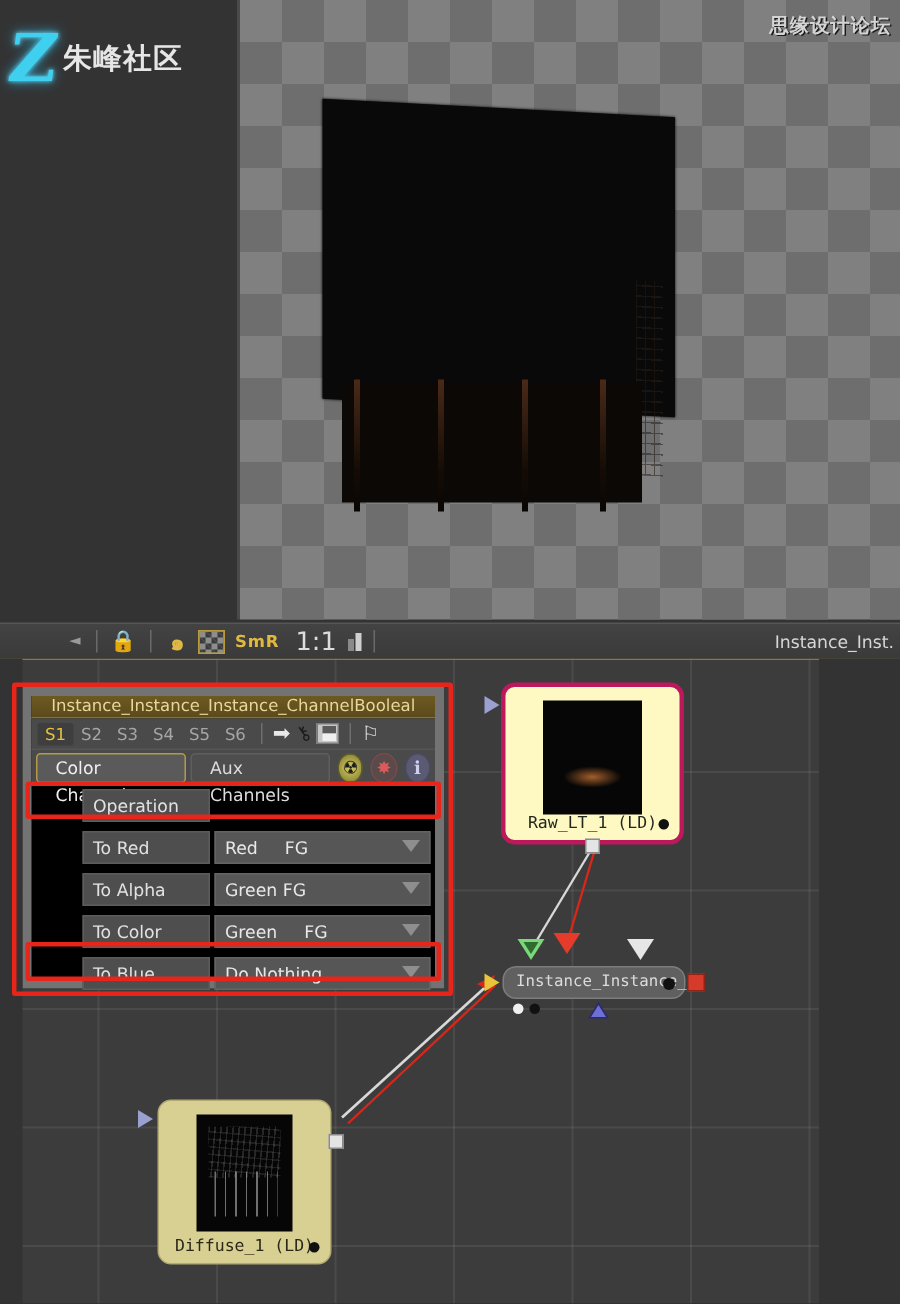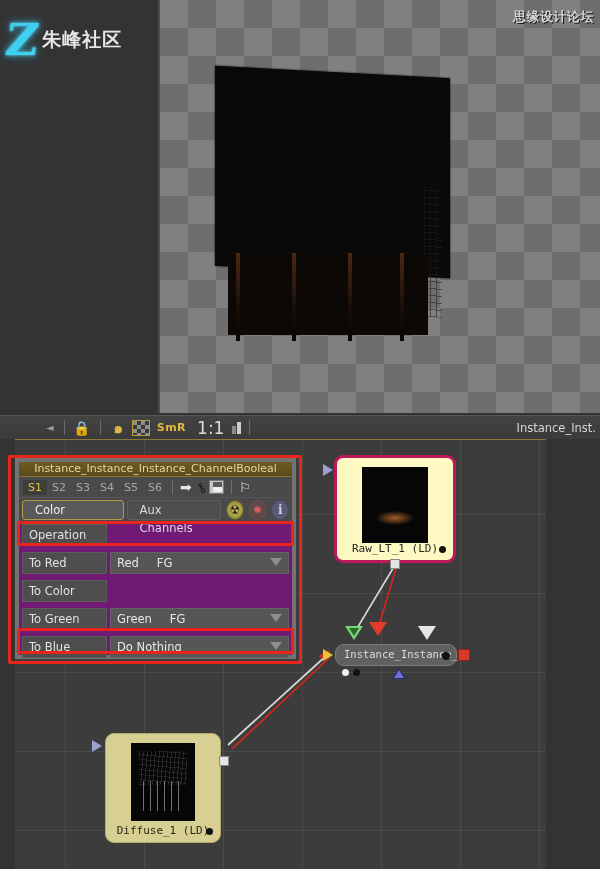--- a/index.html
+++ b/index.html
@@ -201,21 +201,21 @@
   }
   .in-green { left:345px; top:626px; border-top-color:#7ad87a; }
   .in-green:after { content:""; position:absolute; left:-5px; top:-12px; width:0;height:0;
     border-left:5px solid transparent;border-right:5px solid transparent;border-top:8px solid #2f6b2f; }
   .in-red { left:369px; top:622px; border-top-color:#e53b2a; }
   .in-white { left:418px; top:626px; border-top-color:#e6e6e6; }
 
   
   .panel {
     position:absolute; left:15px; top:458px; width:281px; height:201px;
-    background:#701a75; border:4px solid #737373;
+    background:#000000; border:6px solid #737373;
   }
   .panel-title {
     height:15px; background:linear-gradient(180deg,#6d5a22,#5b4a1c);
     border-bottom:1px solid #8a7434;
     color:#e8d79a; font-size:11px; line-height:14px; text-align:center;
     overflow:hidden; white-space:nowrap;
     font-family:"DejaVu Sans","Liberation Sans",sans-serif;
   }
   .panel-tabsrow {
     height:21px; background:#4a4a4a; display:flex; align-items:center;
@@ -251,21 +251,21 @@
     display:flex;align-items:center;justify-content:center;font-size:12px;font-weight:bold;
   }
   .ti-radio { background:radial-gradient(circle,#d8d060,#7a7430); color:#1c1c1c; border:1px solid #5c5a28;}
   .ti-gear { background:#5a4a4a; color:#d85a5a; border:1px solid #7a4a4a; }
   .ti-info { background:#5a5a72; color:#cfd0ee; border:1px solid #4a4a68; font-family:"DejaVu Serif",serif;}
 
   .rows { padding:0 3px; }
   .prow { display:flex; align-items:center; height:26px; margin-bottom:2px; }
   .plabel {
     width:85px; height:22px; line-height:21px; background:#4e4e4e;
-    border:1px solid #5c5c5c; color:#e2e2e2; font-size:11.5px; padding-left:6px;
+    border:1px solid #5c5c5c; color:#e2e2e2; font-size:11.5px; padding-left:6px;margin-left:31px;
   }
   .pfield {
     flex:1; height:22px; margin-left:3px; background:#565656;
     border:1px solid #646464; position:relative; display:flex; align-items:center;
   }
   .pfield .val { color:#e8e8e8; font-size:11.5px; padding-left:6px; }
   .pfield .val2 { color:#e8e8e8; font-size:11.5px; padding-left:18px; }
   .caret {
     position:absolute; right:6px; top:5px; width:0;height:0;
     border-left:6px solid transparent;border-right:6px solid transparent;border-top:8px solid #8e8e8e;
@@ -418,25 +418,29 @@
       <div class="prow">
         <div class="plabel">To Red</div>
         <div class="pfield">
           <span class="val">Red</span>
           <span class="val2">FG</span>
           <span class="caret"></span>
         </div>
       </div>
 
       <div class="prow">
+        <div class="plabel">To Alpha</div>
+        <div class="pfield">
+          <span class="val">Green FG</span>
+          <span class="caret"></span>
+        </div>
+      </div>
+
+      <div class="prow">
         <div class="plabel">To Color</div>
-      </div>
-
-      <div class="prow">
-        <div class="plabel">To Green</div>
         <div class="pfield">
           <span class="val">Green</span>
           <span class="val2">FG</span>
           <span class="caret"></span>
         </div>
       </div>
 
       <div class="prow">
         <div class="plabel">To Blue</div>
         <div class="pfield">

